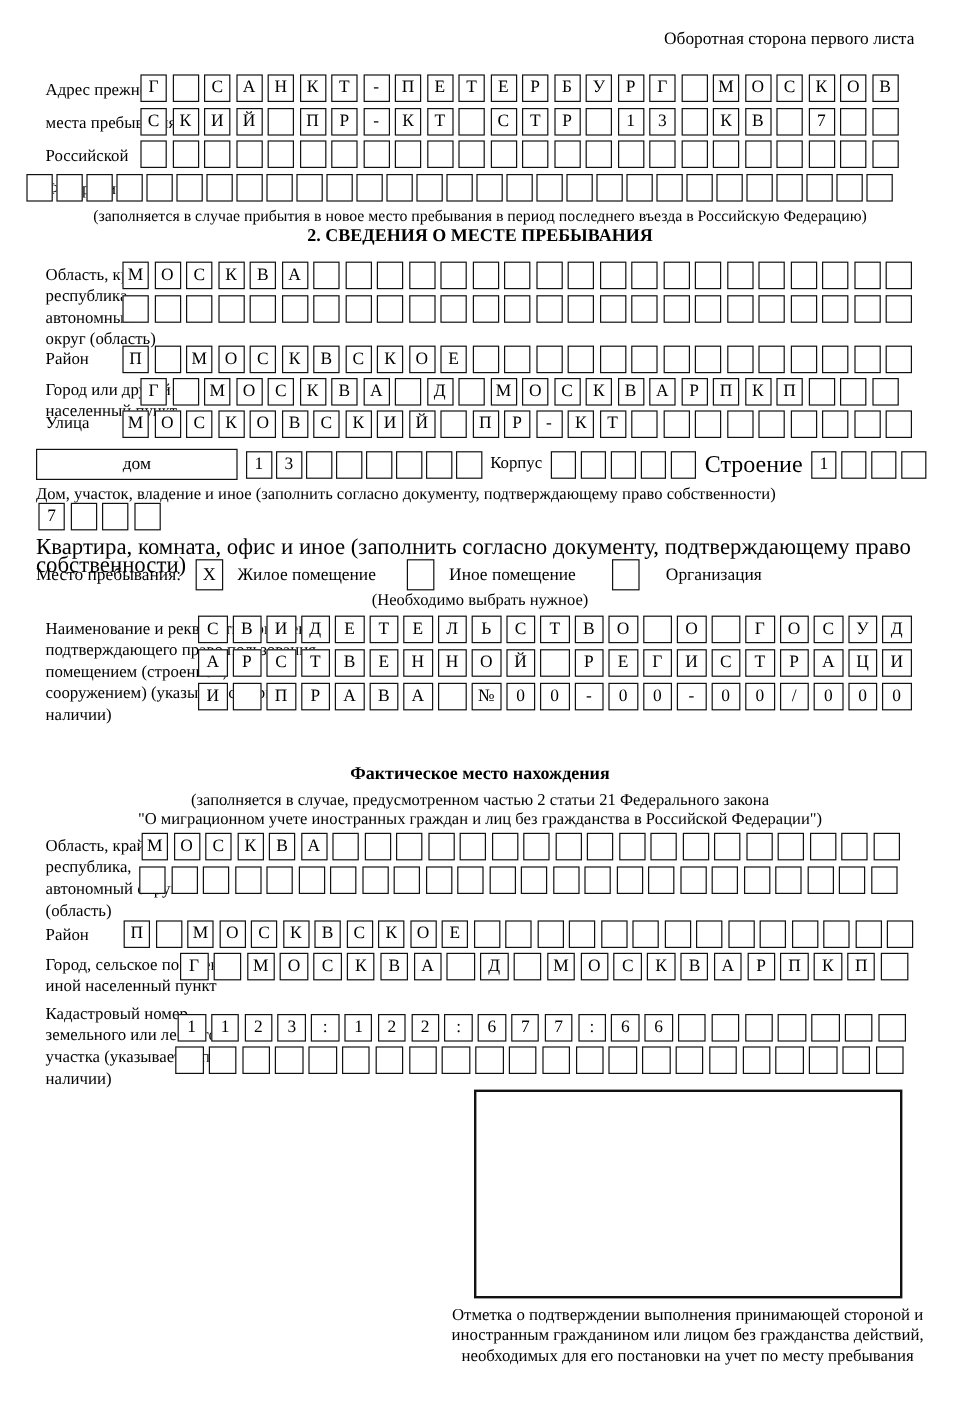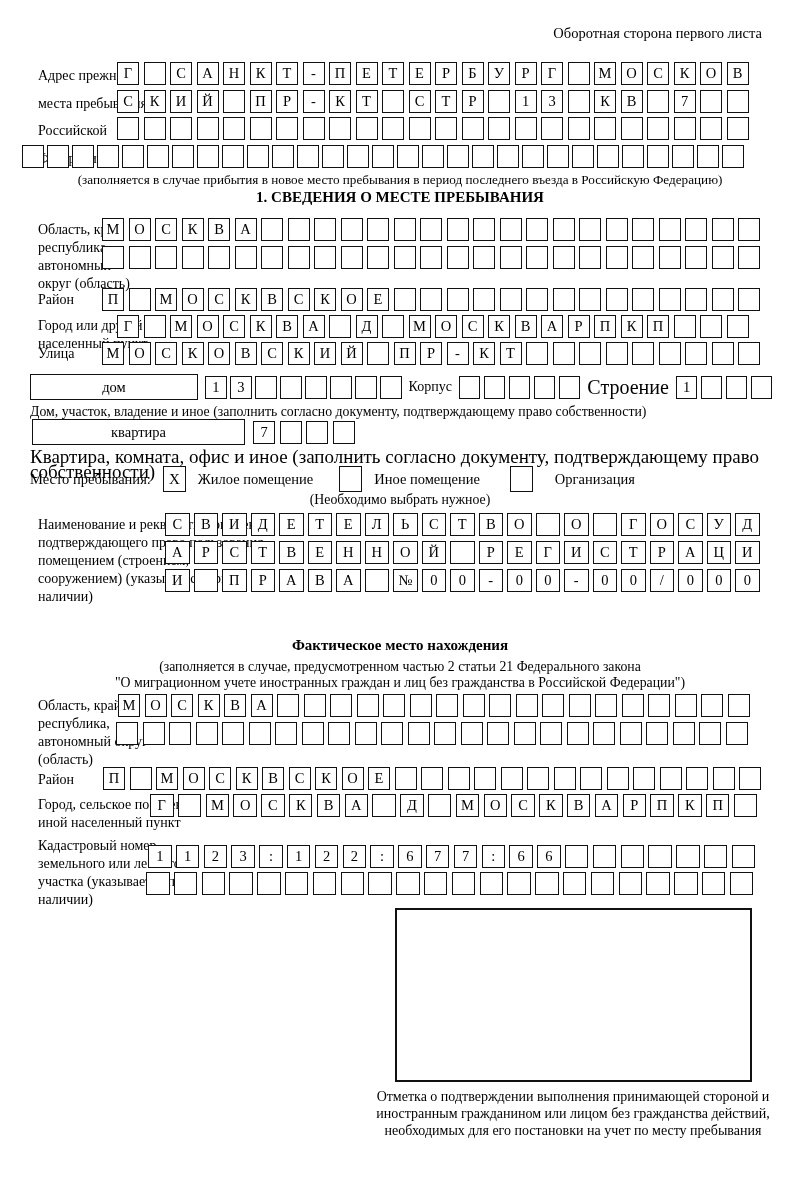--- a/index.html
+++ b/index.html
@@ -134,21 +134,21 @@
     <span class="cell"></span>
     <span class="cell"></span>
     <span class="cell"></span>
     <span class="cell"></span>
     <span class="cell"></span>
     <span class="cell"></span>
     <span class="cell"></span>
   </div>
 <div class="abs cap center" style="top:172px;">(заполняется в случае прибытия в новое место пребывания в период последнего въезда в Российскую Федерацию)</div>
 
-<div class="abs bold center" style="top:189px;font-size:15px;">1. СВЕДЕНИЯ О МЕСТЕ ПРЕБЫВАНИЯ</div>
+<div class="abs bold center" style="top:189px;font-size:15px;">2. СВЕДЕНИЯ О МЕСТЕ ПРЕБЫВАНИЯ</div>
 
 <div class="abs lbl" style="top:221px;left:38px;width:106px;">Область, край, республика, автономный округ (область)</div>
 <div class="cellrow" style="top:218px;left:102px;">
     <span class="cell">М</span>
     <span class="cell">О</span>
     <span class="cell">С</span>
     <span class="cell">К</span>
     <span class="cell">В</span>
     <span class="cell">А</span>
     <span class="cell"></span>
@@ -309,21 +309,20 @@
   <span class="cellgrp tight" style="display:flex;gap:3.5px;">
       <span class="cell">1</span>
       <span class="cell"></span>
       <span class="cell"></span>
       <span class="cell"></span>
     </span>
 </div>
 <div class="abs cap" style="top:404px;left:30px;font-size:13.8px;">Дом, участок, владение и иное (заполнить согласно документу, подтверждающему право собственности)</div>
 
 <div class="inlinerow" style="top:419px;left:32px;gap:8px;">
-  <span class="lblbox" style="width:213px;">квартира</span>
   <span class="cellgrp" style="display:flex;gap:4.5px;">
       <span class="cell">7</span>
       <span class="cell"></span>
       <span class="cell"></span>
       <span class="cell"></span>
     </span>
 </div>
 <div class="abs cap" style="top:449px;left:30px;font-size:19px;">Квартира, комната, офис и иное (заполнить согласно документу, подтверждающему право собственности)</div>
 
 <div class="stayrow" style="top:466px;left:30px;gap:12px;">

